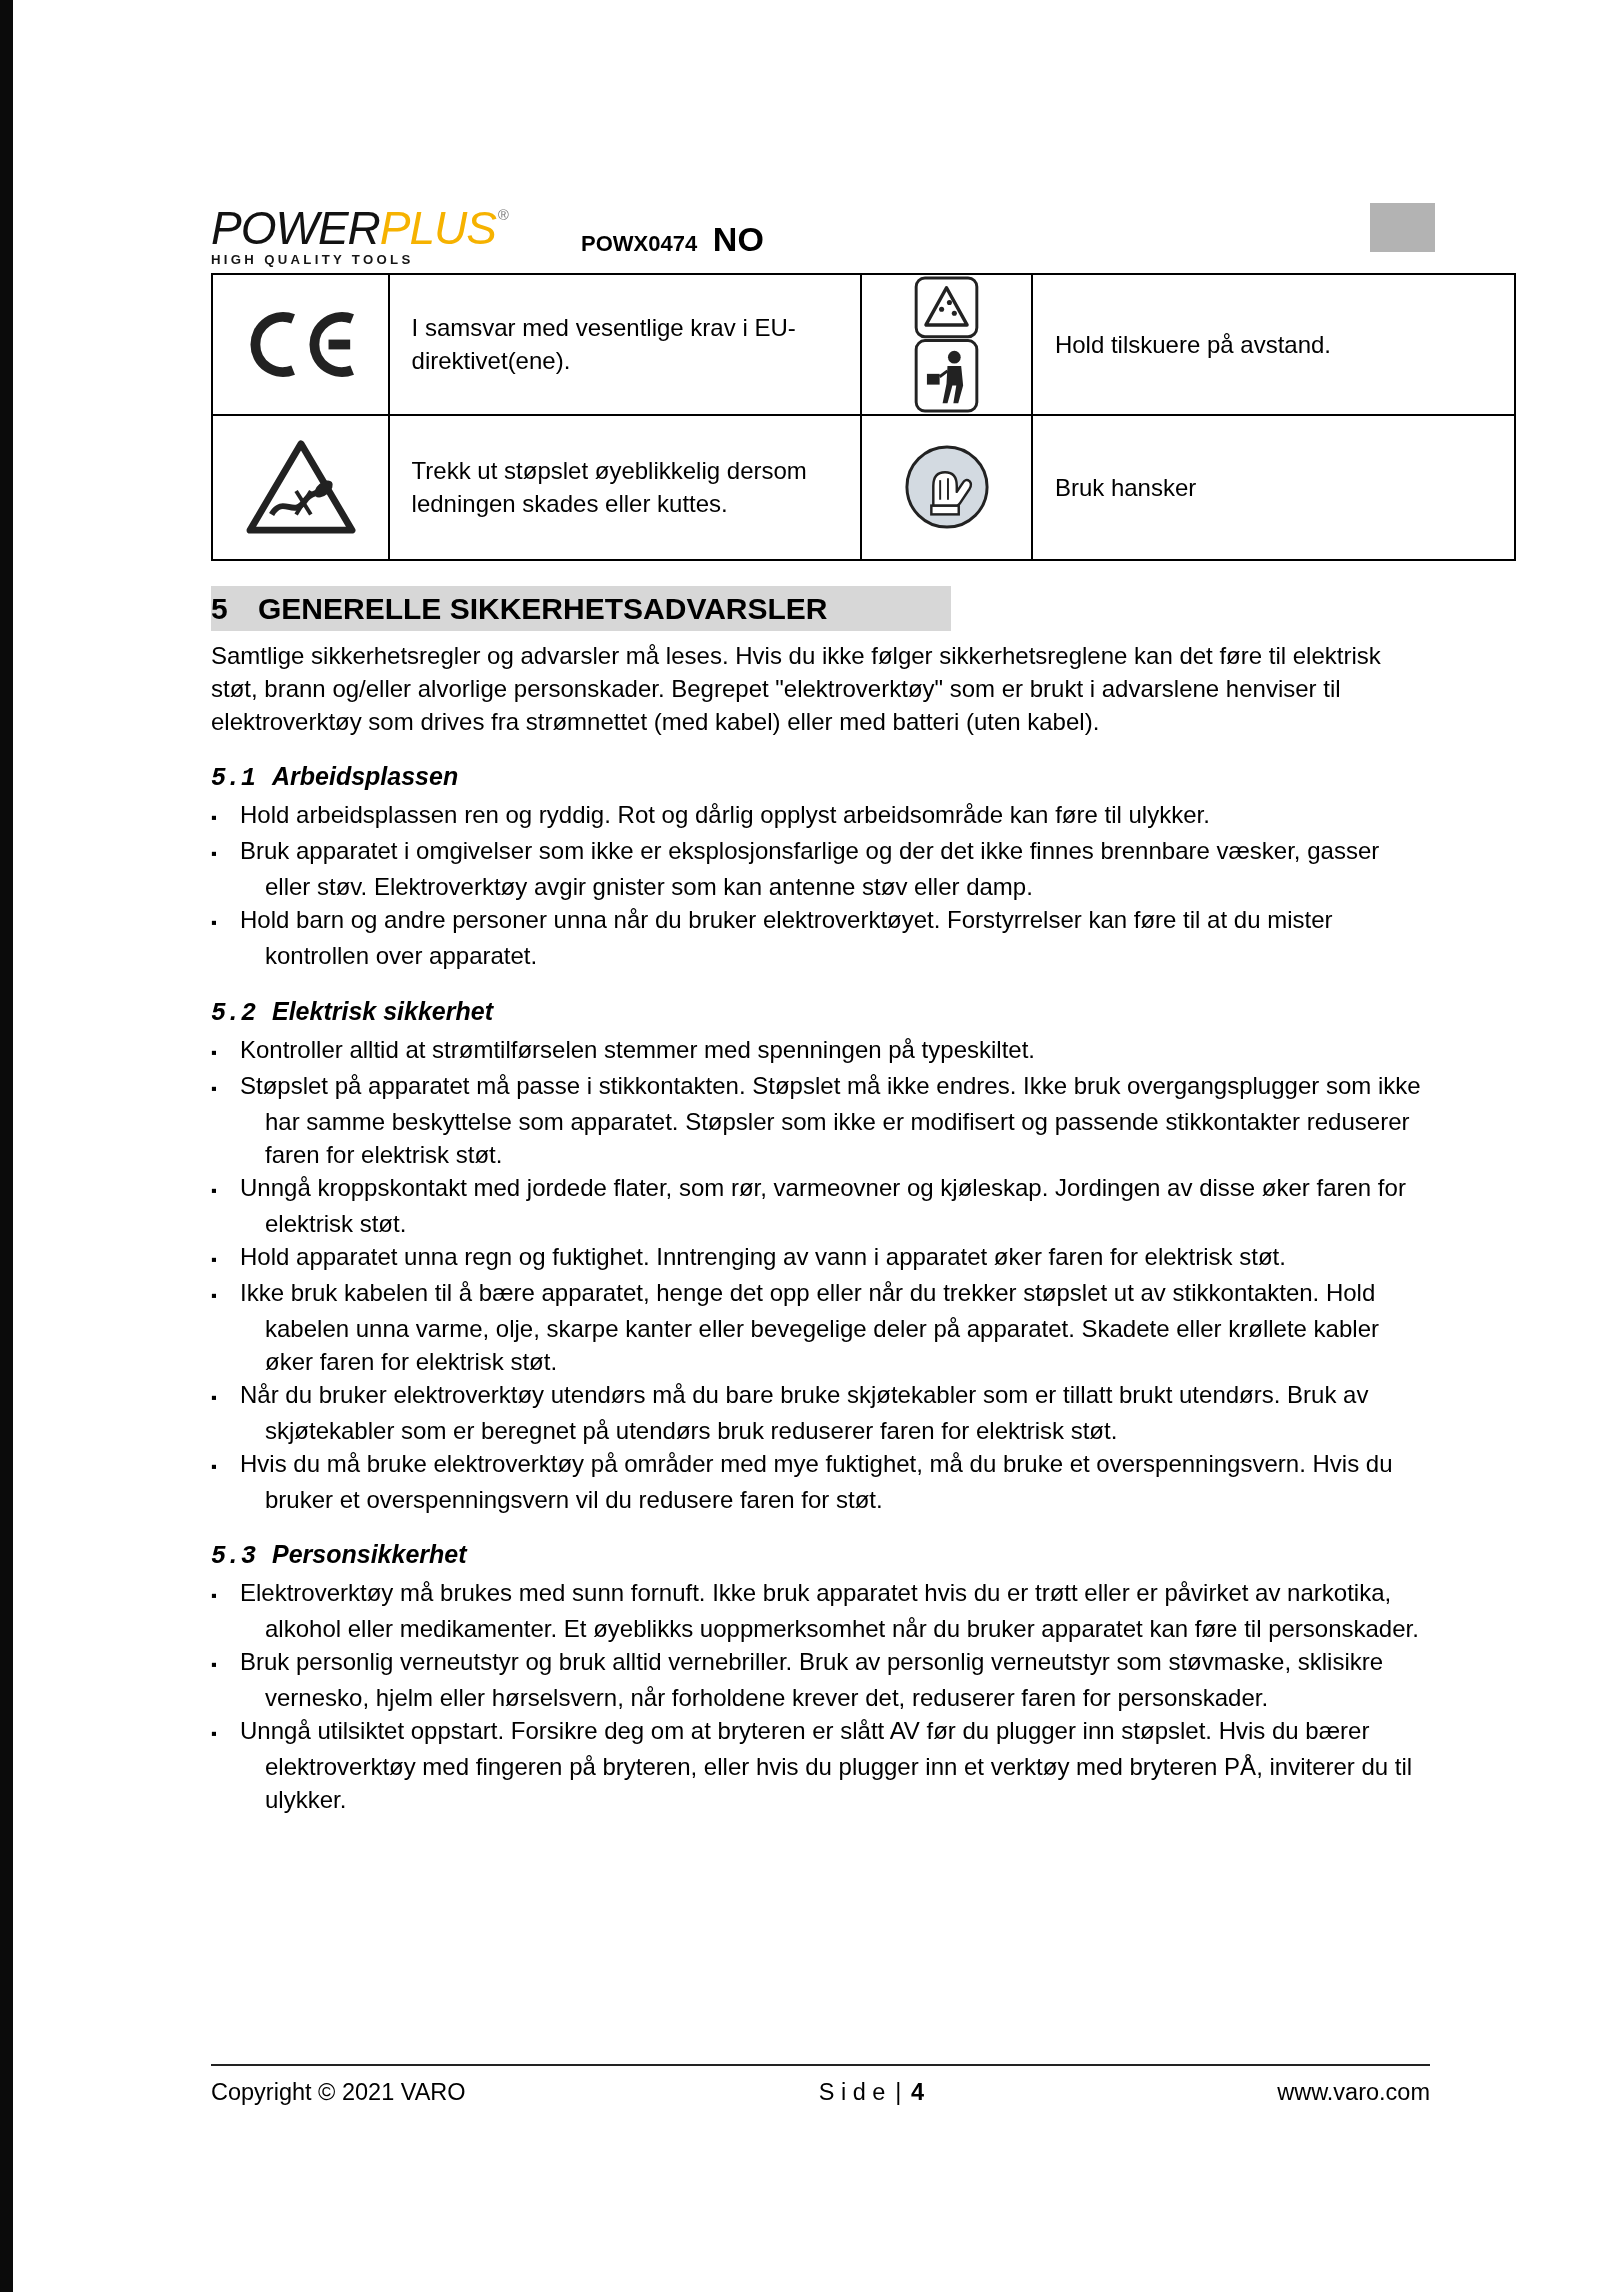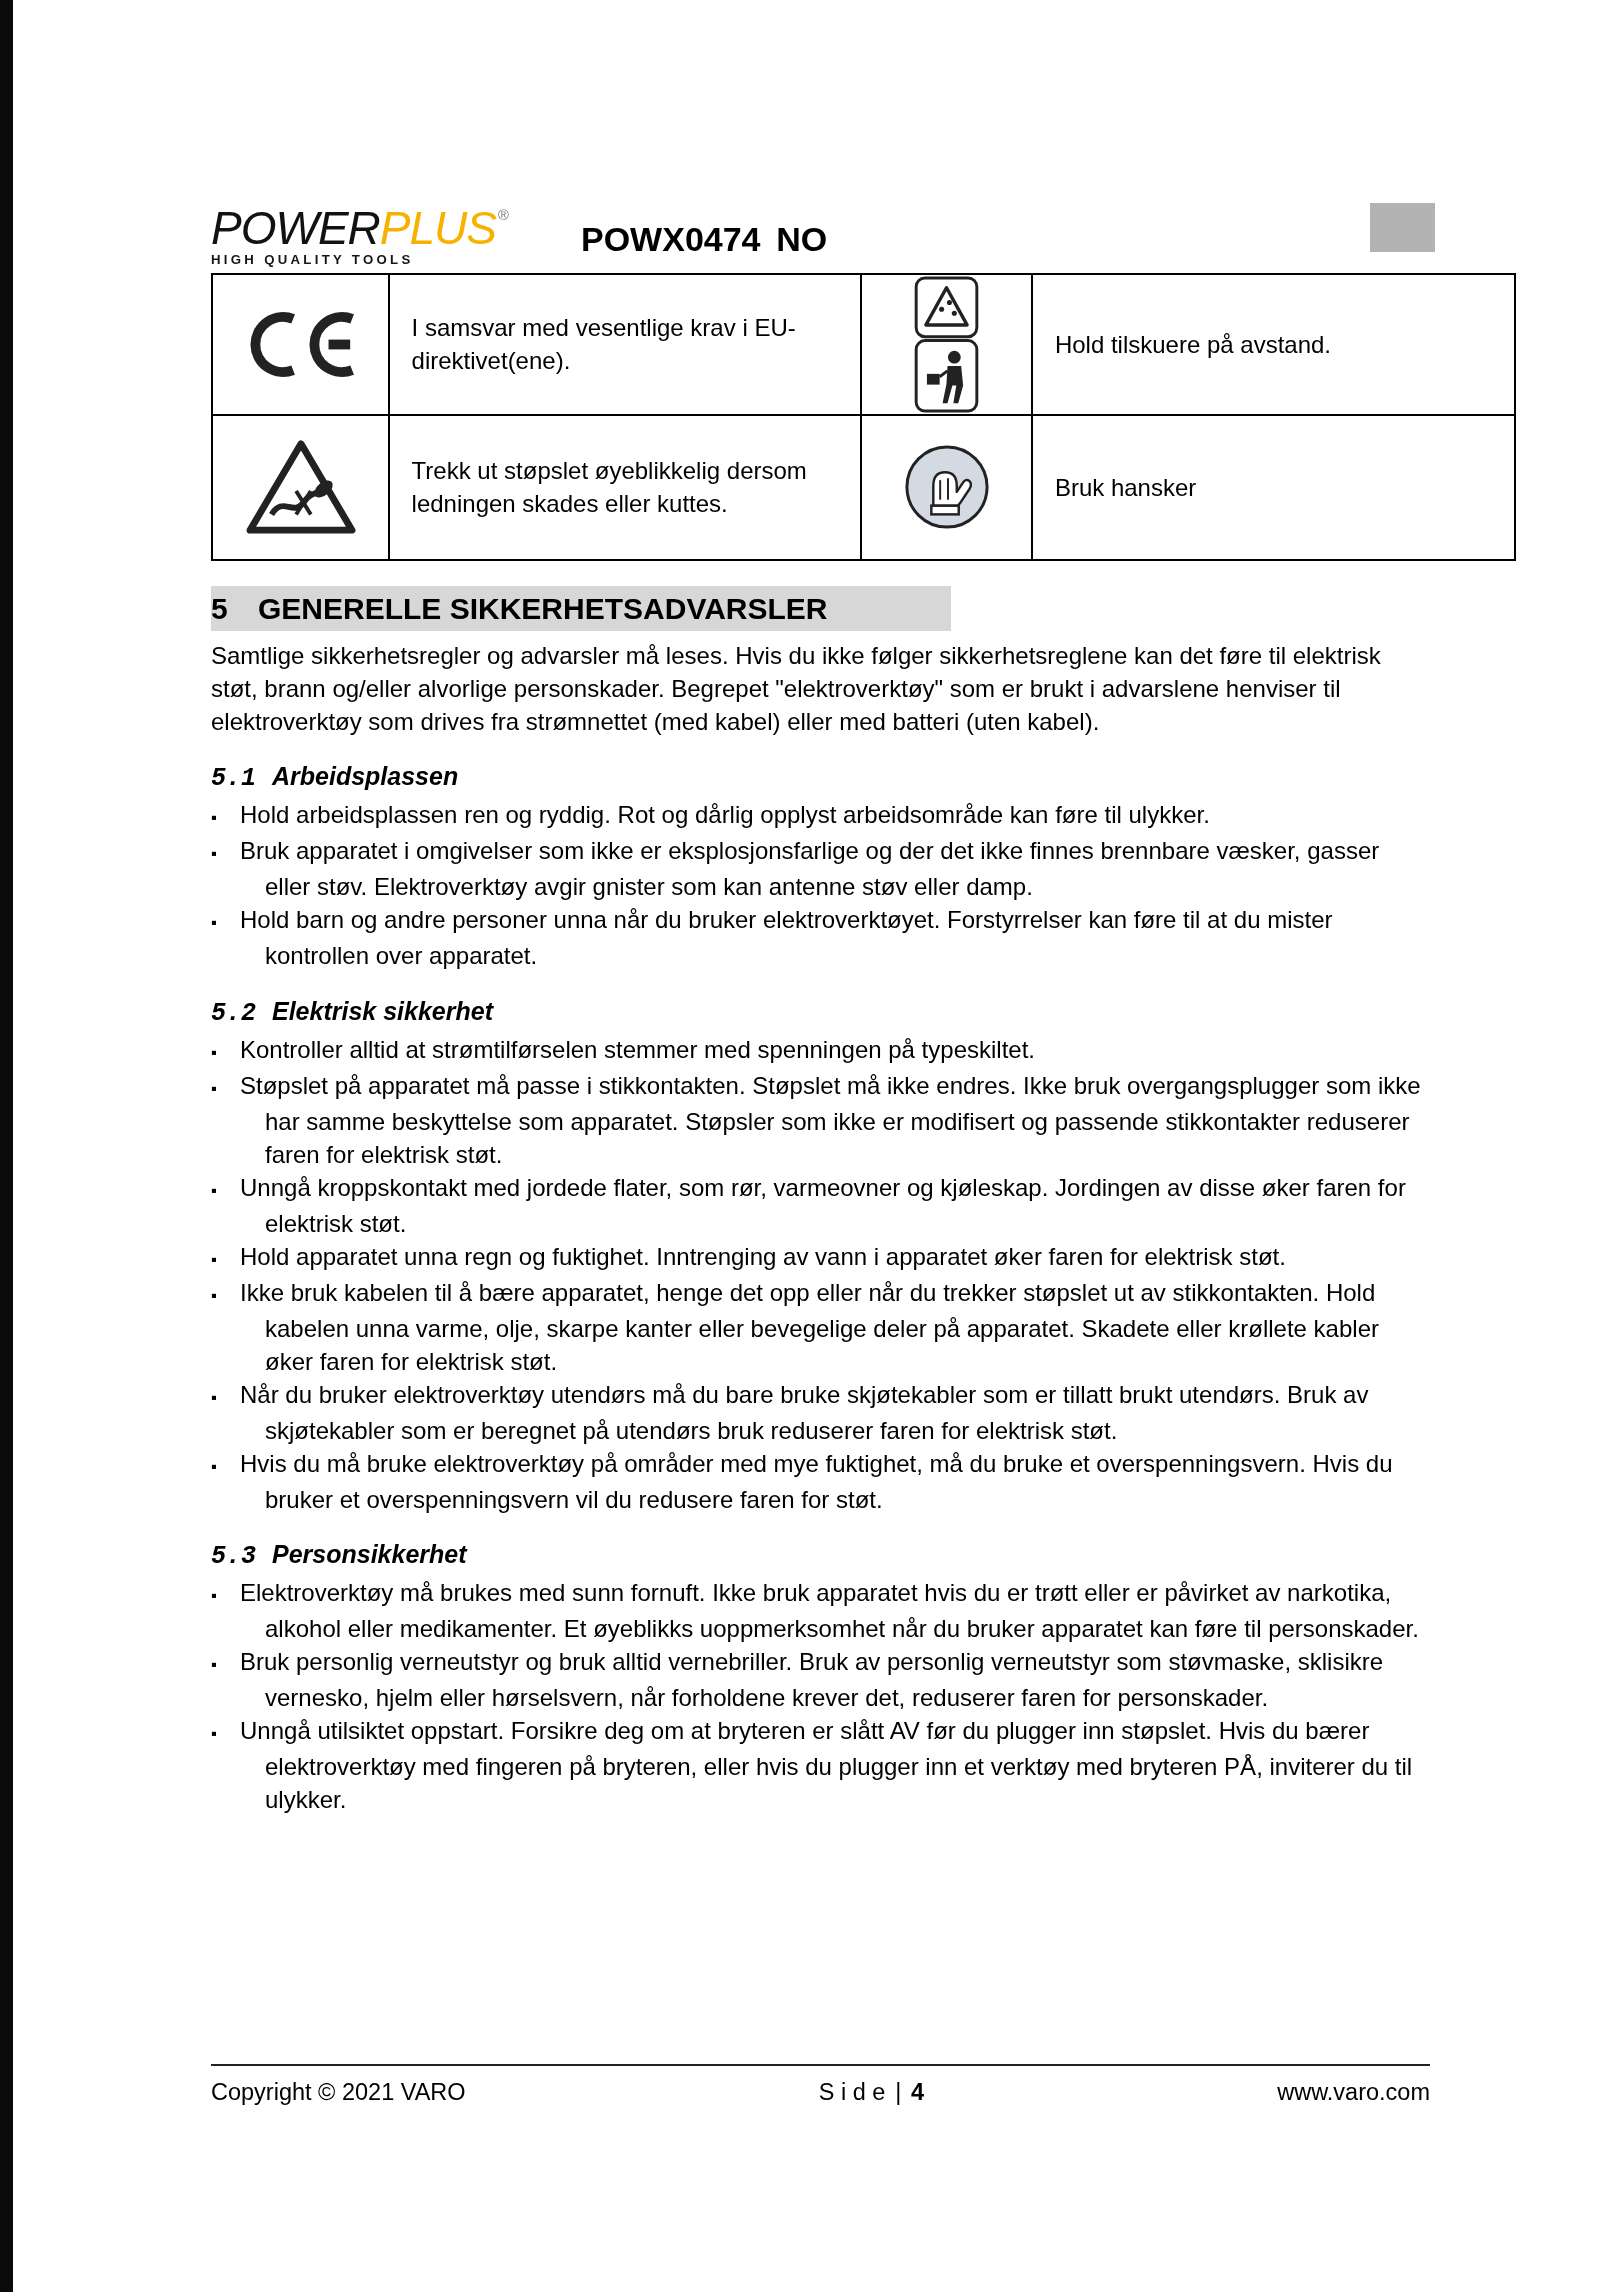--- a/index.html
+++ b/index.html
@@ -26,21 +26,21 @@
 
   
   .header { position: relative; height: 71px; }
   .logo { position: absolute; left: 0; top: -3.9px; }
   .logo-line { font-size: 46px; font-weight: normal; font-style: italic; letter-spacing: -1px; line-height: 47px; }
   .logo-power { color: #121212; }
   .logo-plus  { color: #f6b200; }
   .logo-reg   { font-size: 14.7px; font-style: normal; color: #777; vertical-align: 23.5px; margin-left: 2px; }
   .logo-tagline { font-size: 13.2px; font-weight: bold; letter-spacing: 3.3px; color: #151515; margin-top: 0px; }
   .doc-title { position: absolute; left: 370px; top: 23.5px; white-space: nowrap; }
-  .model { font-size: 34px; font-weight: bold; }
+  .model { font-size: 22px; font-weight: bold; }
   .lang  { font-size: 34px; font-weight: bold; margin-left: 15.7px; }
 
   
   .symbol-table { border-collapse: collapse; width: 1219px; margin-top: 5.9px; table-layout: fixed; }
   .symbol-table td { border: 2px solid #000; vertical-align: middle; }
   .col1 { width: 173px; } .col2 { width: 435px; } .col3 { width: 167px; } .col4 { width: 445px; }
   .row1 { height: 138px; } .row2 { height: 145px; padding-left: 16px; }
   .icon-cell { text-align: center; }
   .icon-cell svg { vertical-align: middle; }
   .text-cell { padding: 7.8px 13.7px 7.8px 21.6px; font-size: 24px; line-height: 33px; }

